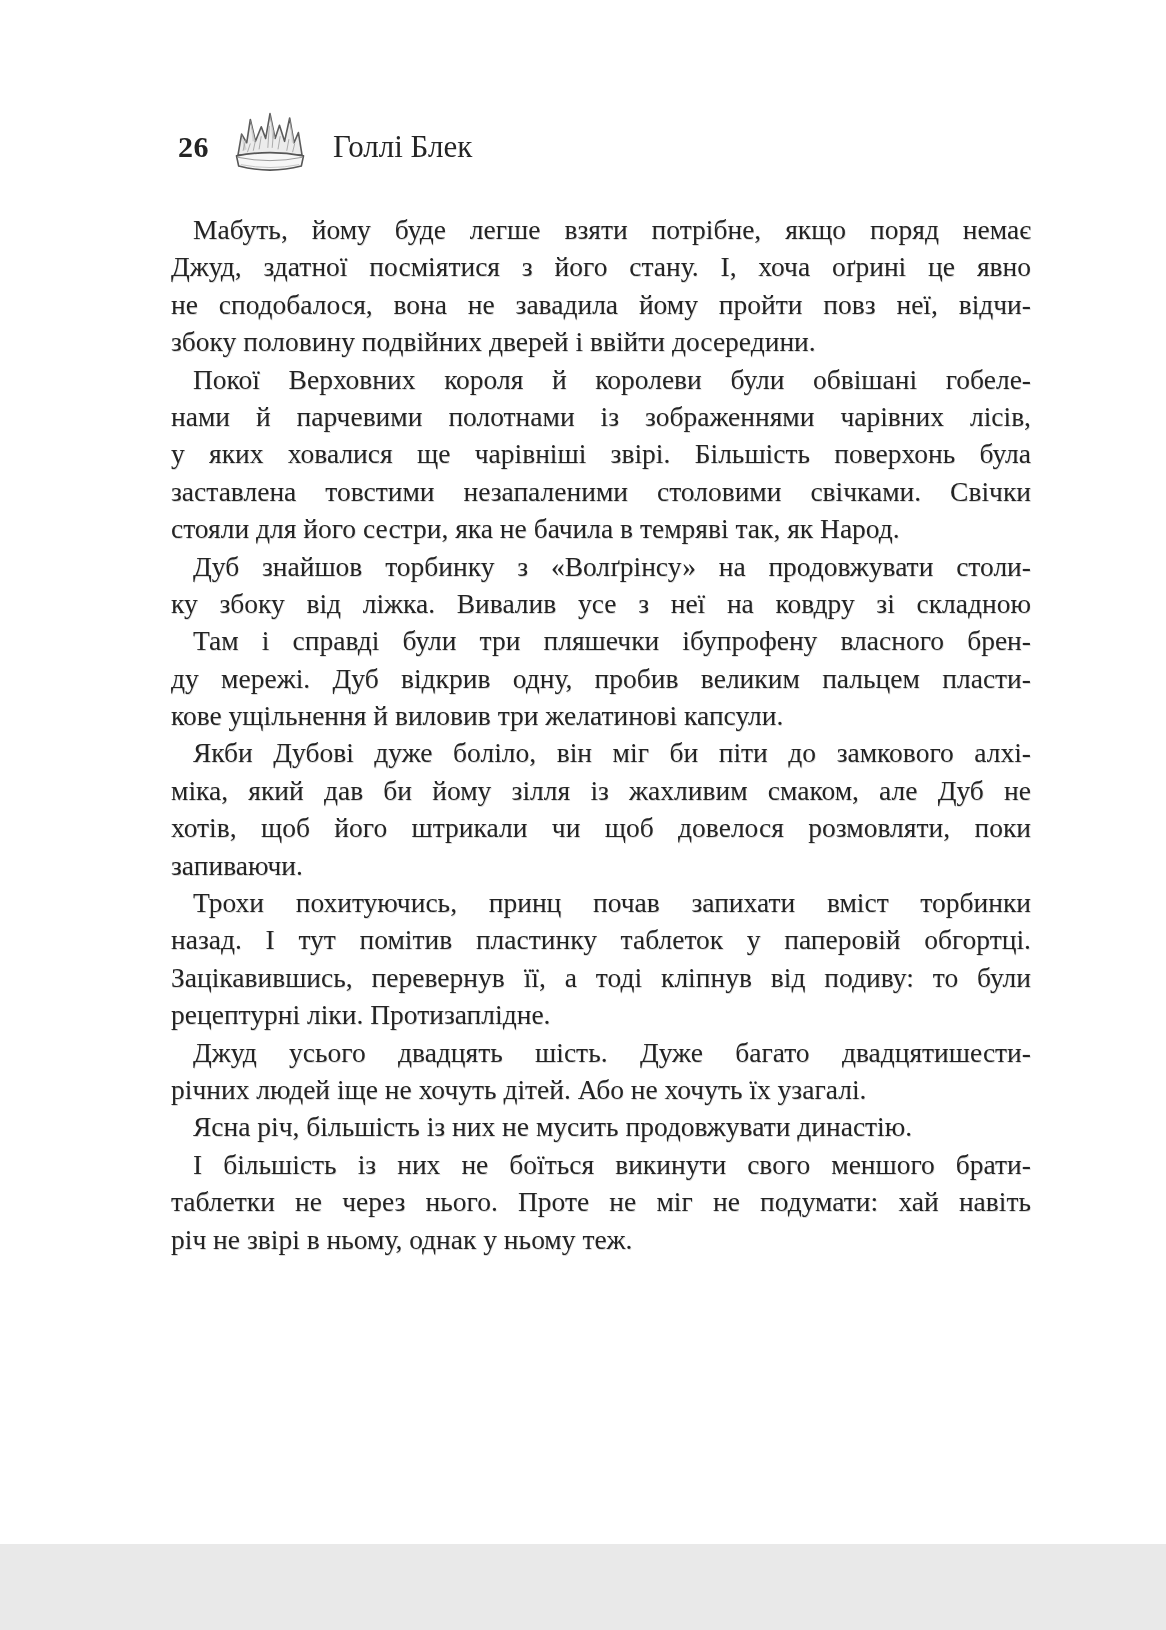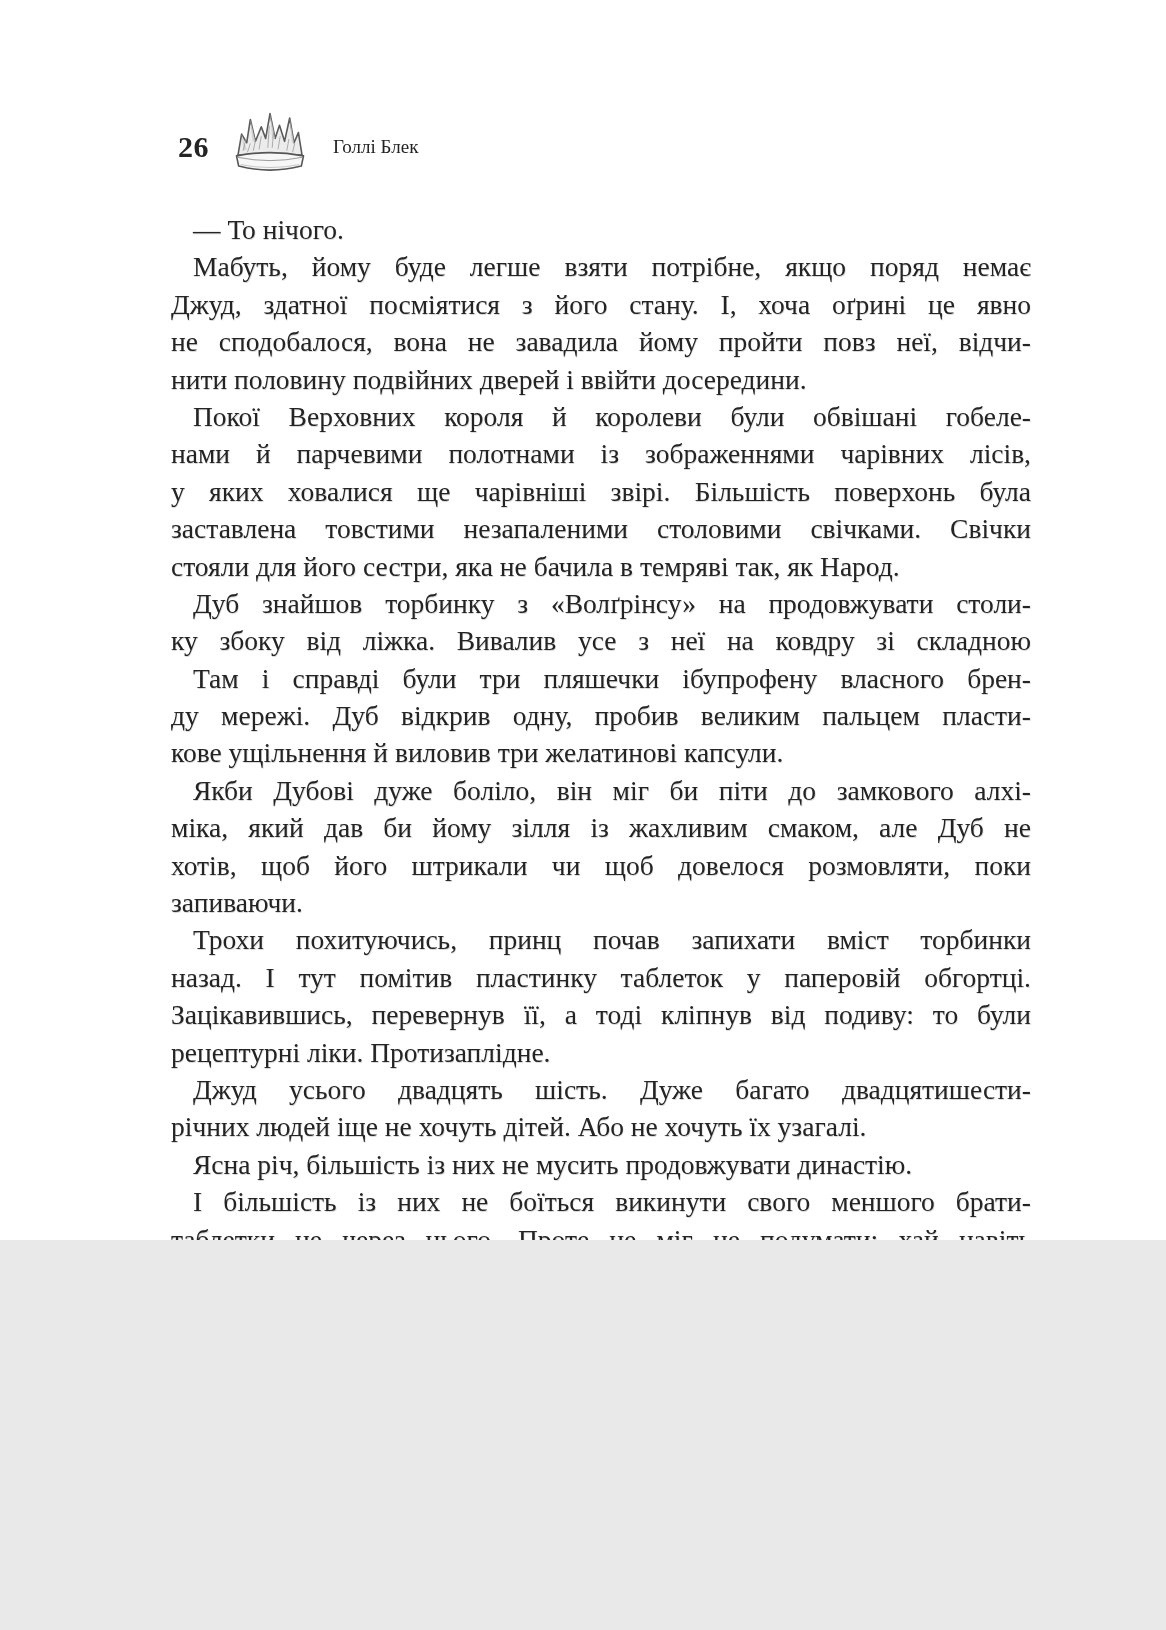--- a/index.html
+++ b/index.html
@@ -1,20 +1,20 @@
 <!DOCTYPE html>
 <html lang="uk"><head>
 <meta charset="utf-8">
 <title>Book page</title>
 <style>
   html, body { margin: 0; padding: 0; background: #e9e9e9; }
   .page {
     position: relative;
     width: 1166px;
-    height: 1240px;
+    height: 1544px;
     margin: 0 auto;
     background: #ffffff;
     font-family: "Liberation Serif", "DejaVu Serif", serif;
     color: #242424;
     overflow: hidden;
   }
   
   .pagenum {
     position: absolute;
     left: 178px;
@@ -28,21 +28,21 @@
     position: absolute;
     left: 226px;
     top: 110px;
     width: 88px;
     height: 67px;
   }
   .author {
     position: absolute;
     left: 333px;
     top: 130px;
-    font-size: 19px;
+    font-size: 31px;
     line-height: 34px;
   }
   
   .bodytext {
     position: absolute;
     left: 171px;
     top: 211px;
     width: 860px;
   }
   .paragraph { margin: 0; padding: 0; }
@@ -87,27 +87,24 @@
     </g>
     <path d="M14,63 Q60,54 106,63 L103,77 Q60,88 17,77 Z" fill="#f7f7f7" stroke="#565656" stroke-width="2.2" stroke-linejoin="round"></path>
     <path d="M16,65 Q60,74 104,65" fill="none" stroke="#8f8f8f" stroke-width="1.2"></path>
     <path d="M20,75 Q60,83 100,75" fill="none" stroke="#b4b4b4" stroke-width="1"></path>
   </svg>
 
   <div class="author">Голлі Блек</div>
 
   <div class="bodytext">
       <div class="paragraph">
-        <div class="line first">— То нічого.</div>
-      </div>
-      <div class="paragraph">
         <div class="line first just">Мабуть, йому буде легше взяти потрібне, якщо поряд немає</div>
         <div class="line just">Джуд, здатної посміятися з його стану. І, хоча оґрині це явно</div>
         <div class="line just">не сподобалося, вона не завадила йому пройти повз неї, відчи-</div>
-        <div class="line">нити половину подвійних дверей і ввійти досередини.</div>
+        <div class="line">збоку половину подвійних дверей і ввійти досередини.</div>
       </div>
       <div class="paragraph">
         <div class="line first just">Покої Верховних короля й королеви були обвішані гобеле-</div>
         <div class="line just">нами й парчевими полотнами із зображеннями чарівних лісів,</div>
         <div class="line just">у яких ховалися ще чарівніші звірі. Більшість поверхонь була</div>
         <div class="line just">заставлена товстими незапаленими столовими свічками. Свічки</div>
         <div class="line">стояли для його сестри, яка не бачила в темряві так, як Народ.</div>
       </div>
       <div class="paragraph">
         <div class="line first just">Дуб знайшов торбинку з «Волґрінсу» на продовжувати столи-</div>

